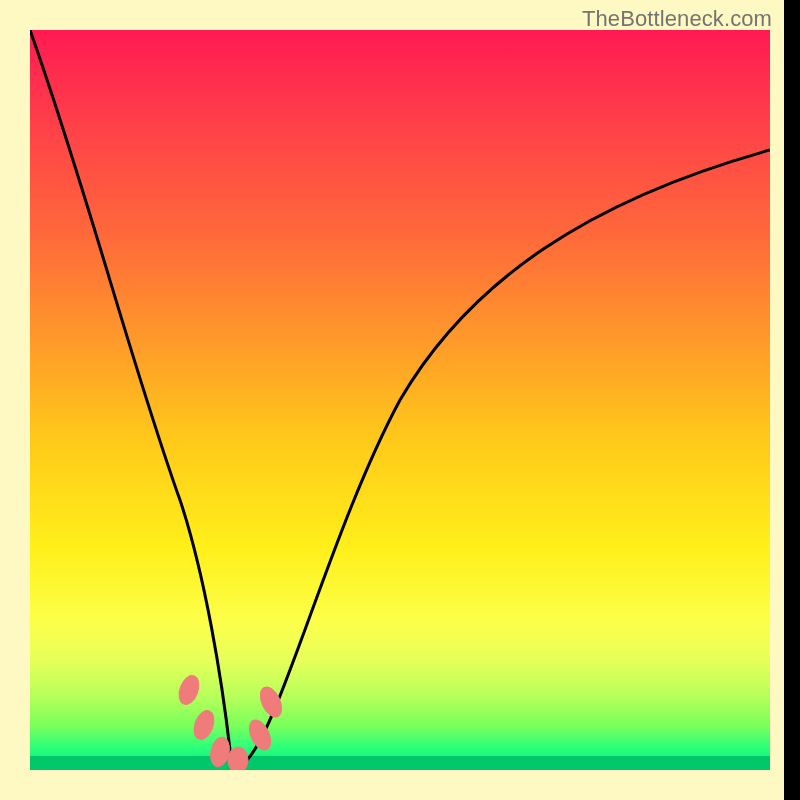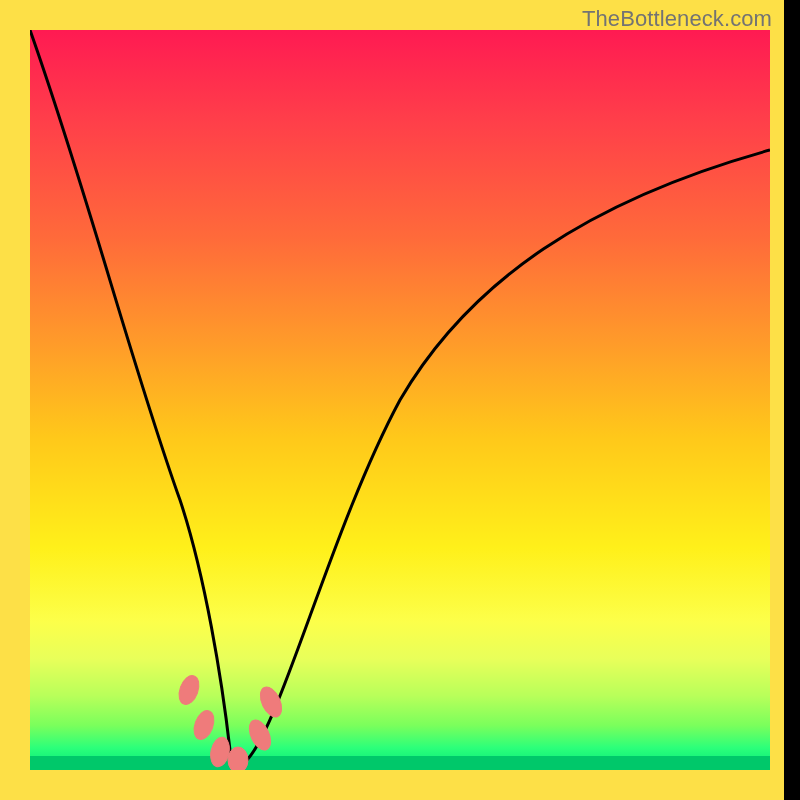--- a/index.html
+++ b/index.html
@@ -9,21 +9,21 @@
     height: 800px;
     background: #000;
     overflow: hidden;
   }
   .frame {
     position: absolute;
     top: 0;
     left: 0;
     width: 784px;
     height: 800px;
-    background: #fde047;
+    background: #fef9c3;
   }
   .plot-area {
     position: absolute;
     top: 30px;
     left: 30px;
     width: 740px;
     height: 740px;
     background: linear-gradient(
       to bottom,
       #ff1a52 0%,

